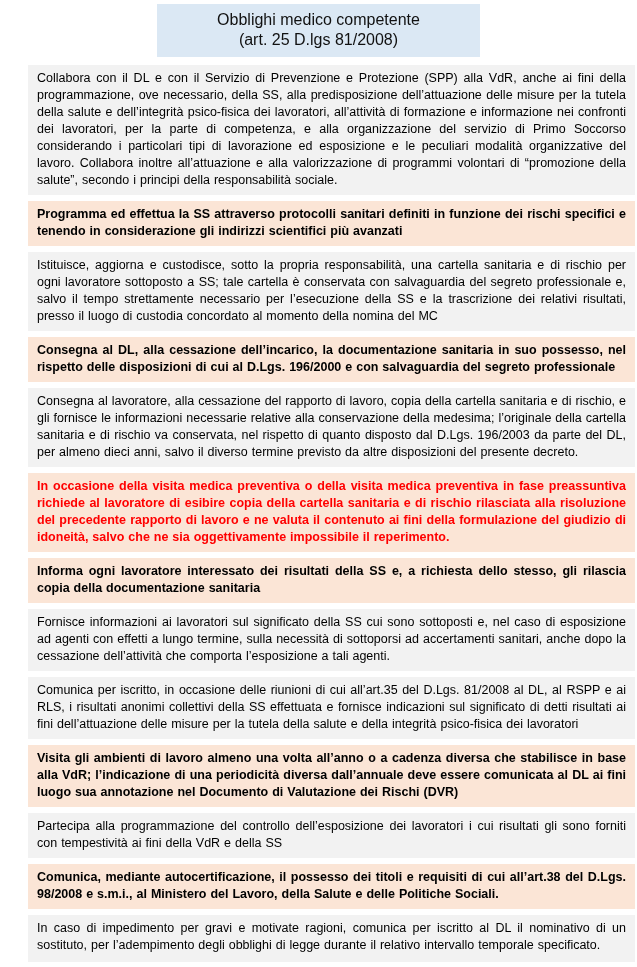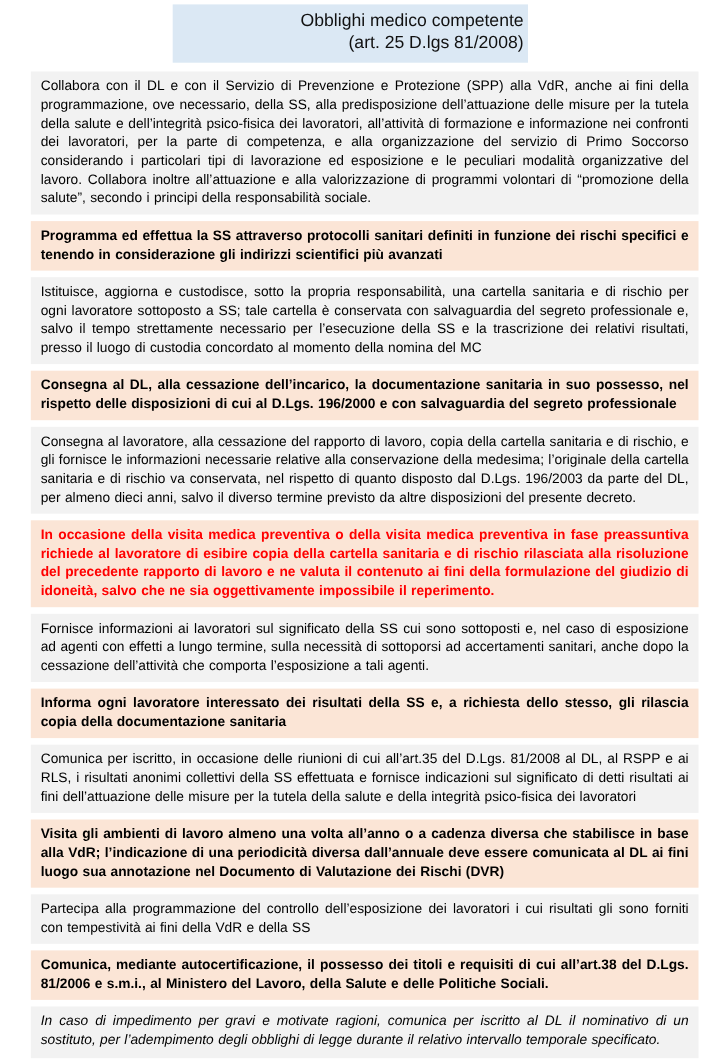--- a/index.html
+++ b/index.html
@@ -23,63 +23,62 @@
   }
   .page {
     width: 637px;
     min-height: 967px;
     padding-top: 4px;
   }
   .title-box {
     width: 323px;
     margin: 0 auto 8px auto;
     background: var(--title-bg);
-    text-align: right;
+    text-align: center;
     padding: 6px 4px 7px 4px;
     font-size: 16px;
     line-height: 20px;
     color: #111111;
   }
   .blocks {
     padding: 0 2px;
     margin-left: 26px;
   }
   .block {
     margin-bottom: 6px;
     padding: 5px 9px 6px 9px;
     font-size: 12.5px;
     line-height: 17px;
     text-align: justify;
     word-spacing: 0.5px;
   }
   .block:last-child {
     margin-bottom: 0;
     min-height: 47px;
-    font-style: italic;
   }
   .block.gray  { background: var(--gray-bg); }
   .block.peach { background: var(--peach-bg); font-weight: bold; }
   .block.emphasis { color: var(--alert-color); }
 </style>
 </head>
 <body>
 
 <div class="page">
   <div class="title-box">
     <div>Obblighi medico competente</div>
     <div>(art. 25 D.lgs 81/2008)</div>
   </div>
   <div class="blocks" id="blocks">
       <div class="block gray">Collabora con il DL e con il Servizio di Prevenzione e Protezione (SPP) alla VdR, anche ai fini della programmazione, ove necessario, della SS, alla predisposizione dell’attuazione delle misure per la tutela della salute e dell’integrità psico-fisica dei lavoratori, all’attività di formazione e informazione nei confronti dei lavoratori, per la parte di competenza, e alla organizzazione del servizio di Primo Soccorso considerando i particolari tipi di lavorazione ed esposizione e le peculiari modalità organizzative del lavoro. Collabora inoltre all’attuazione e alla valorizzazione di programmi volontari di “promozione della salute”, secondo i principi della responsabilità sociale.</div>
       <div class="block peach">Programma ed effettua la SS attraverso protocolli sanitari definiti in funzione dei rischi specifici e tenendo in considerazione gli indirizzi scientifici più avanzati</div>
       <div class="block gray">Istituisce, aggiorna e custodisce, sotto la propria responsabilità, una cartella sanitaria e di rischio per ogni lavoratore sottoposto a SS; tale cartella è conservata con salvaguardia del segreto professionale e, salvo il tempo strettamente necessario per l’esecuzione della SS e la trascrizione dei relativi risultati, presso il luogo di custodia concordato al momento della nomina del MC</div>
       <div class="block peach">Consegna al DL, alla cessazione dell’incarico, la documentazione sanitaria in suo possesso, nel rispetto delle disposizioni di cui al D.Lgs. 196/2000 e con salvaguardia del segreto professionale</div>
       <div class="block gray">Consegna al lavoratore, alla cessazione del rapporto di lavoro, copia della cartella sanitaria e di rischio, e gli fornisce le informazioni necessarie relative alla conservazione della medesima; l’originale della cartella sanitaria e di rischio va conservata, nel rispetto di quanto disposto dal D.Lgs. 196/2003 da parte del DL, per almeno dieci anni, salvo il diverso termine previsto da altre disposizioni del presente decreto.</div>
       <div class="block peach emphasis">In occasione della visita medica preventiva o della visita medica preventiva in fase preassuntiva richiede al lavoratore di esibire copia della cartella sanitaria e di rischio rilasciata alla risoluzione del precedente rapporto di lavoro e ne valuta il contenuto ai fini della formulazione del giudizio di idoneità, salvo che ne sia oggettivamente impossibile il reperimento.</div>
+      <div class="block peach">Informa ogni lavoratore interessato dei risultati della SS e, a richiesta dello stesso, gli rilascia copia della documentazione sanitaria</div>
       <div class="block gray">Fornisce informazioni ai lavoratori sul significato della SS cui sono sottoposti e, nel caso di esposizione ad agenti con effetti a lungo termine, sulla necessità di sottoporsi ad accertamenti sanitari, anche dopo la cessazione dell’attività che comporta l’esposizione a tali agenti.</div>
-      <div class="block peach">Informa ogni lavoratore interessato dei risultati della SS e, a richiesta dello stesso, gli rilascia copia della documentazione sanitaria</div>
       <div class="block gray">Comunica per iscritto, in occasione delle riunioni di cui all’art.35 del D.Lgs. 81/2008 al DL, al RSPP e ai RLS, i risultati anonimi collettivi della SS effettuata e fornisce indicazioni sul significato di detti risultati ai fini dell’attuazione delle misure per la tutela della salute e della integrità psico-fisica dei lavoratori</div>
       <div class="block peach">Visita gli ambienti di lavoro almeno una volta all’anno o a cadenza diversa che stabilisce in base alla VdR; l’indicazione di una periodicità diversa dall’annuale deve essere comunicata al DL ai fini luogo sua annotazione nel Documento di Valutazione dei Rischi (DVR)</div>
       <div class="block gray">Partecipa alla programmazione del controllo dell’esposizione dei lavoratori i cui risultati gli sono forniti con tempestività ai fini della VdR e della SS</div>
-      <div class="block peach">Comunica, mediante autocertificazione, il possesso dei titoli e requisiti di cui all’art.38 del D.Lgs. 81/2006 e s.m.i., al Ministero del Lavoro, della Salute e delle Politiche Sociali.</div>
+      <div class="block peach">Comunica, mediante autocertificazione, il possesso dei titoli e requisiti di cui all’art.38 del D.Lgs. 98/2008 e s.m.i., al Ministero del Lavoro, della Salute e delle Politiche Sociali.</div>
       <div class="block gray">In caso di impedimento per gravi e motivate ragioni, comunica per iscritto al DL il nominativo di un sostituto, per l’adempimento degli obblighi di legge durante il relativo intervallo temporale specificato.</div>
     </div>
 </div>
 
 </body></html>

